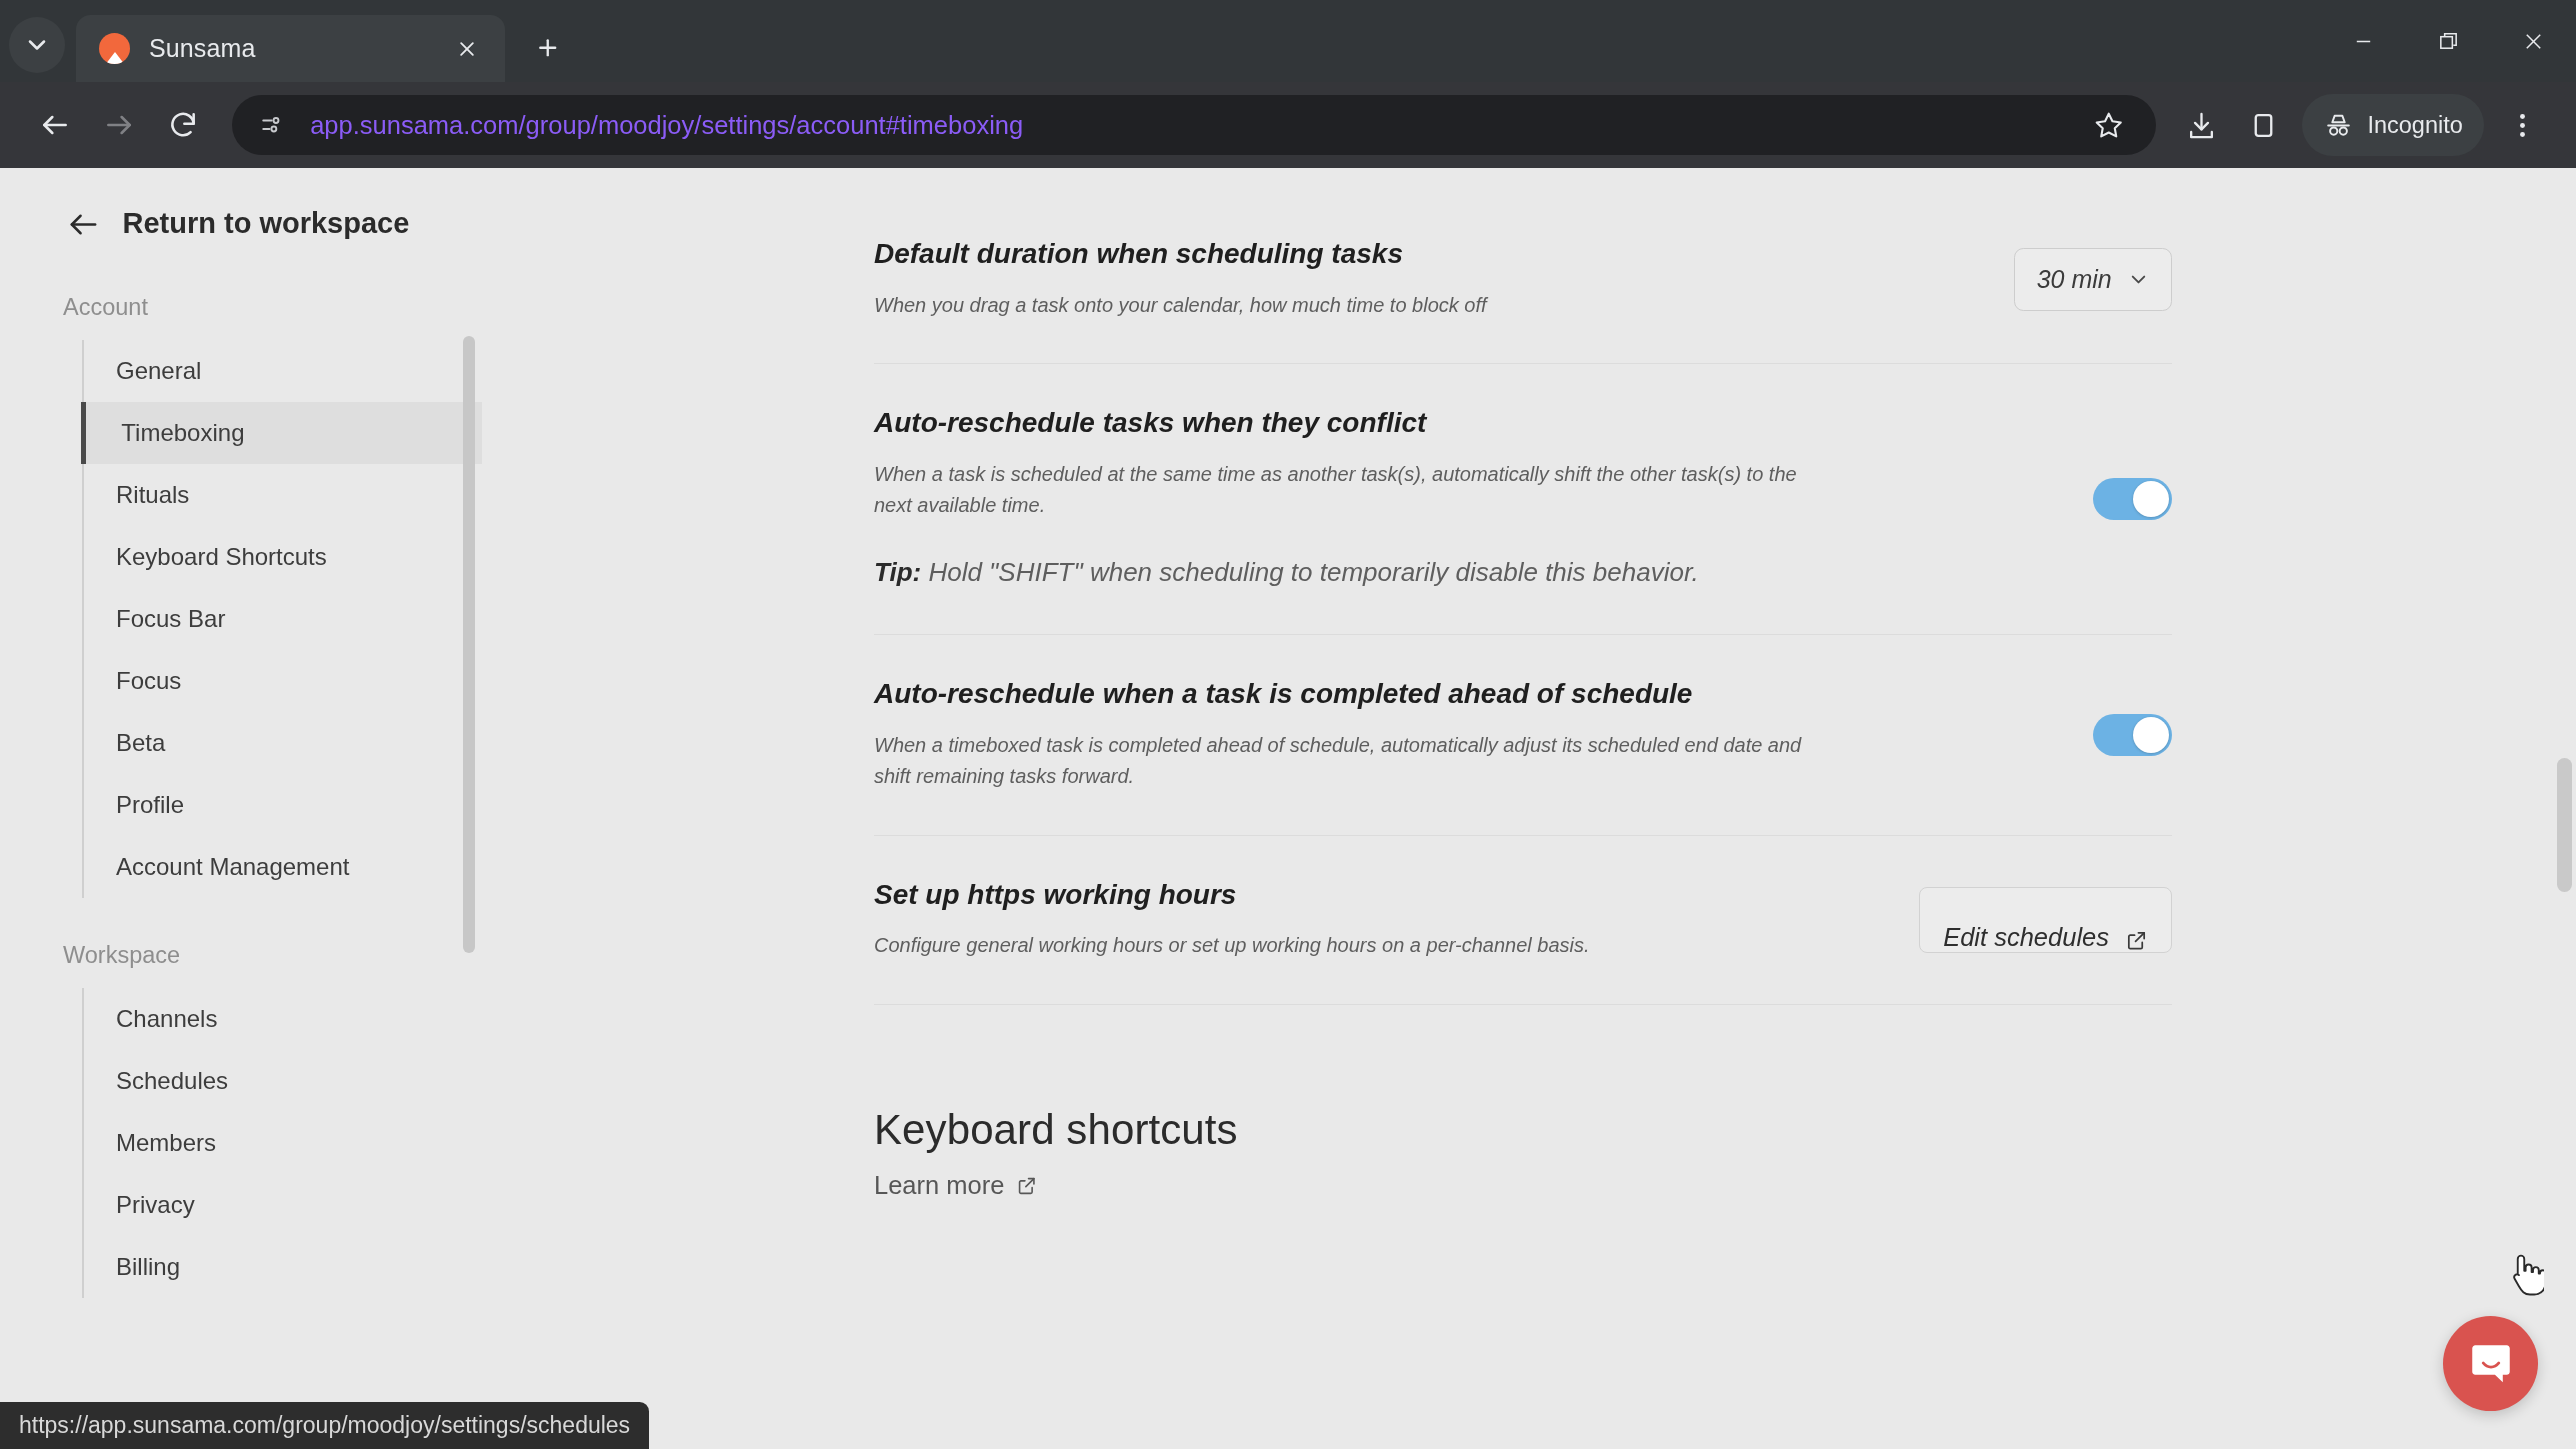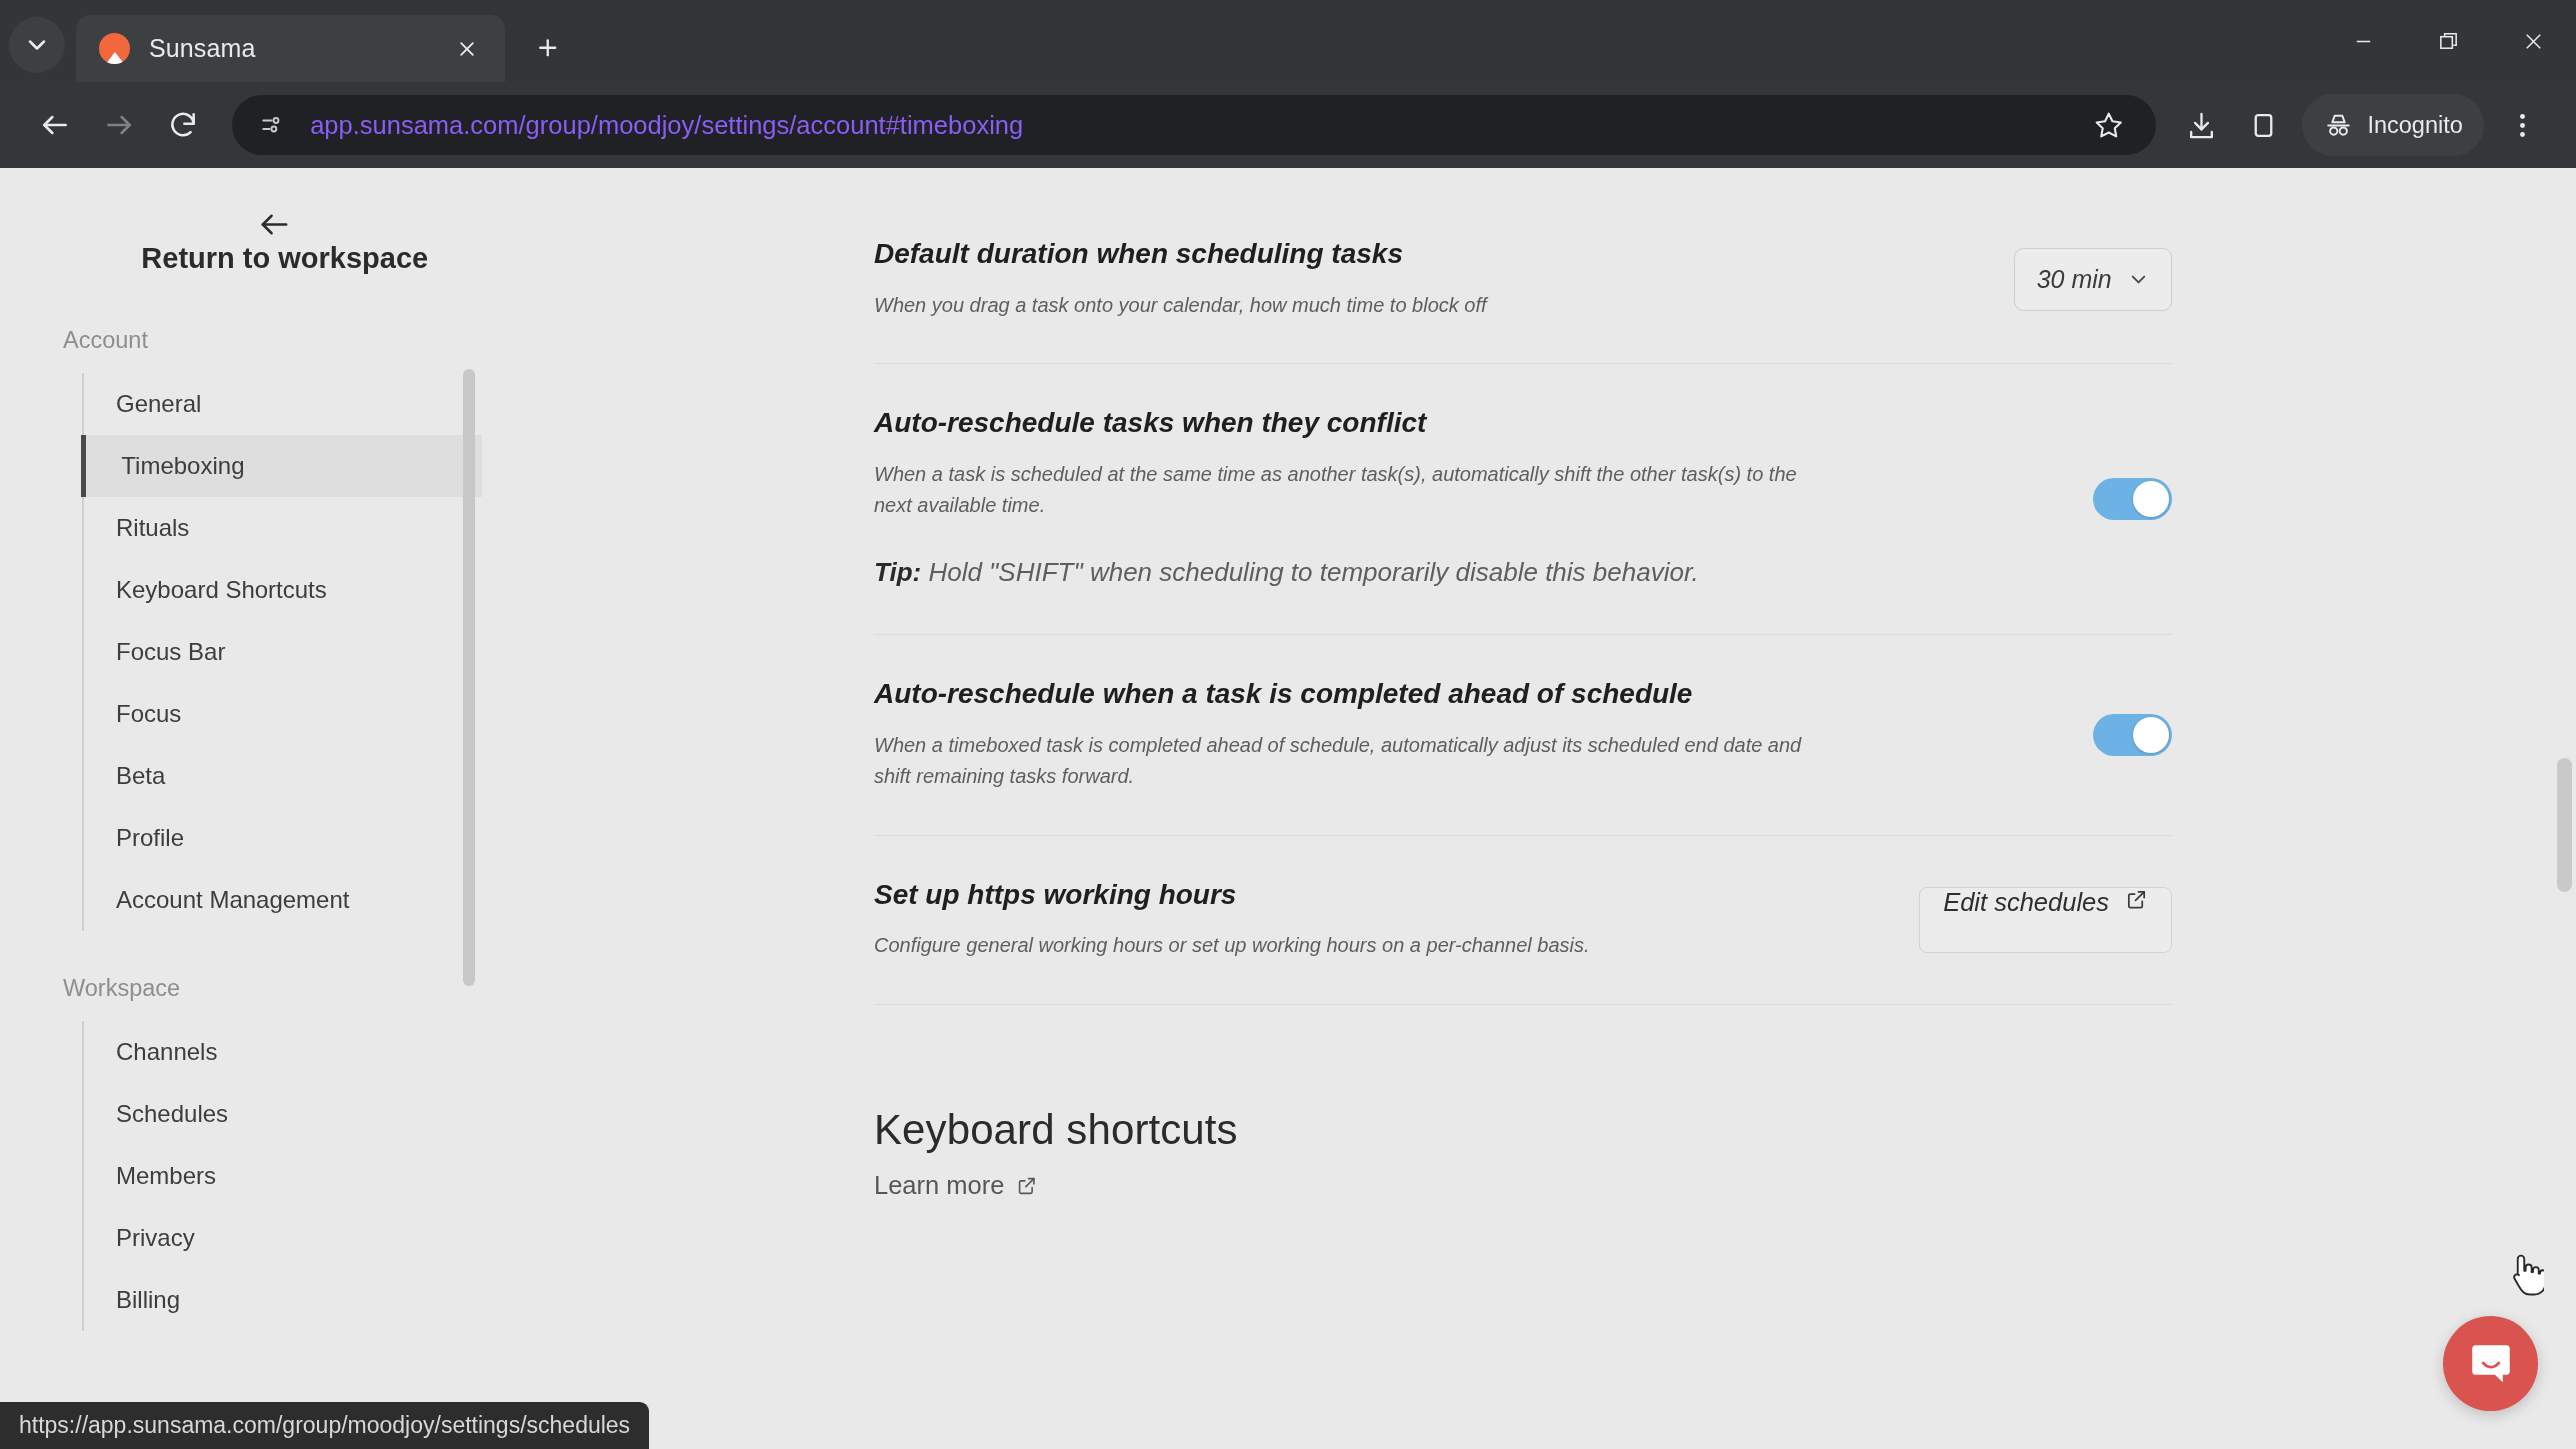--- a/index.html
+++ b/index.html
@@ -217,25 +217,24 @@
     flex: 0 0 auto;
     background: #e9e9e9;
     position: relative;
     display: flex;
     flex-direction: column;
     padding-top: 39px;
   }
 
   .return-row {
     display: flex;
-    align-items: center;
+    align-items: flex-start;
     padding-left: 66px;
     margin-bottom: 52px;
     cursor: pointer;
-    flex-direction: column;
   }
   .return-row svg { width: 35px; height: 35px; flex: 0 0 auto; }
   .return-label {
     margin-left: 21.5px;
     font-size: 29px;
     font-weight: bold;
     color: #2b2b2b;
     white-space: nowrap;
   }
 
@@ -373,21 +372,21 @@
     background: #ffffff;
     box-shadow: 0 0.7px 2.7px rgba(0,0,0,.22);
   }
 
   .outline-btn {
     height: 66px;
     border: 1.3px solid #d2d2d2;
     border-radius: 8px;
     background: #ececec;
     display: flex;
-    align-items: flex-start;
+    align-items: flex-end;
     padding: 0 23px;
     font-size: 25.5px;
     color: #2e2e2e;
     cursor: pointer;
     position: relative;
     white-space: nowrap;
   }
   .outline-btn svg { width: 23px; height: 23px; margin-left: 16px; flex: 0 0 auto; }
 
   .cursor-hand {

